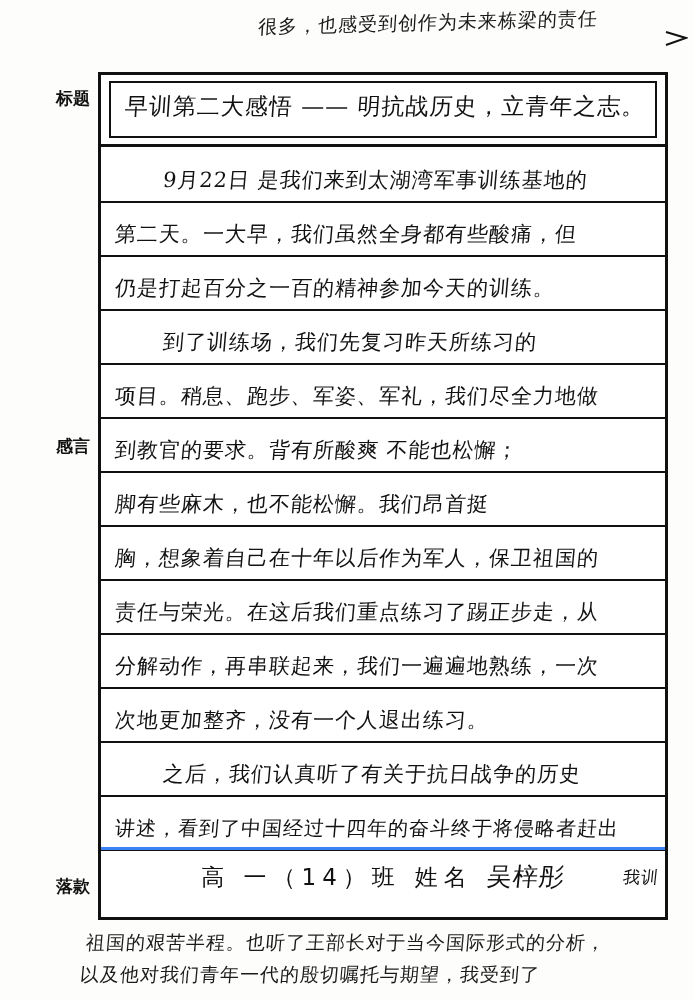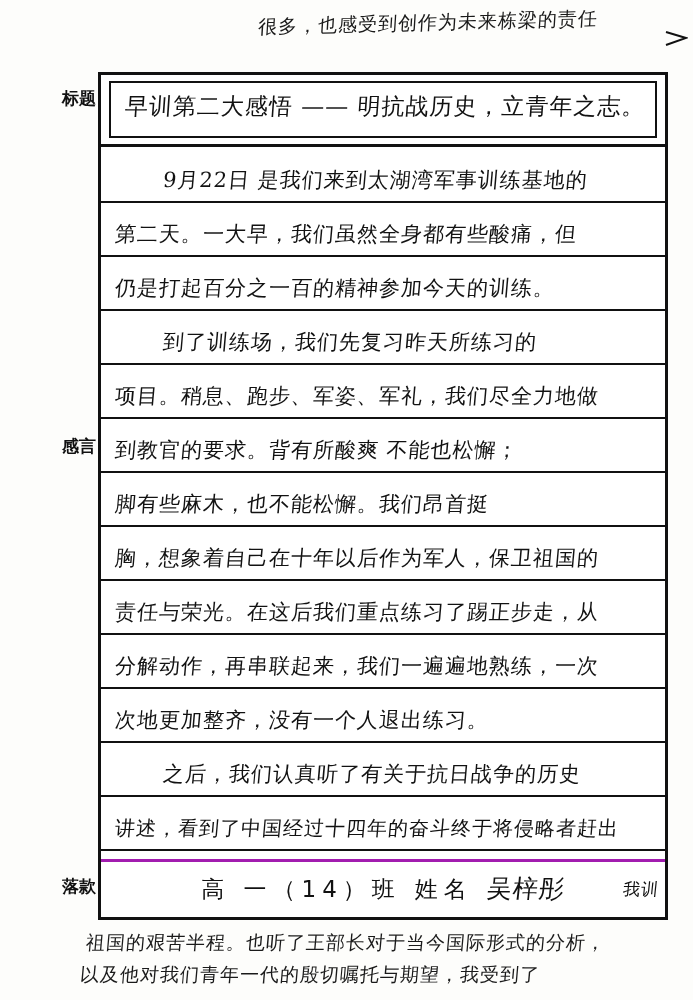--- a/index.html
+++ b/index.html
@@ -45,21 +45,21 @@
     left: 664px;
     width: 24px;
     height: 20px;
   }
 
   
   .label-col {
     position: absolute;
     left: 56px;
     width: 40px;
-    text-align: right;
+    text-align: left;
     font-family: "DejaVu Sans", sans-serif;
     font-weight: 700;
     font-size: 17px;
     line-height: 21px;
     color: #111;
   }
   #label-title  { top: 88px; }
   #label-body   { top: 436px; }
   #label-sign   { top: 876px; }
 
@@ -99,24 +99,24 @@
     left: 14px;
     top: 8px;
     font-size: 23px;
     transform: skewX(-4deg);
   }
 
   
   .sign-cell {
     position: absolute;
     left: 0;
-    bottom: 0;
+    bottom: 12px;
     width: 100%;
     height: 58px;
-    border-top: 3px solid #a21caf;
+    border-top: 3px solid #3b82f6;
     box-sizing: border-box;
   }
   .sign-row {
     position: absolute;
     left: 0;
     top: 10px;
     width: 100%;
     display: flex;
     align-items: baseline;
     justify-content: center;

